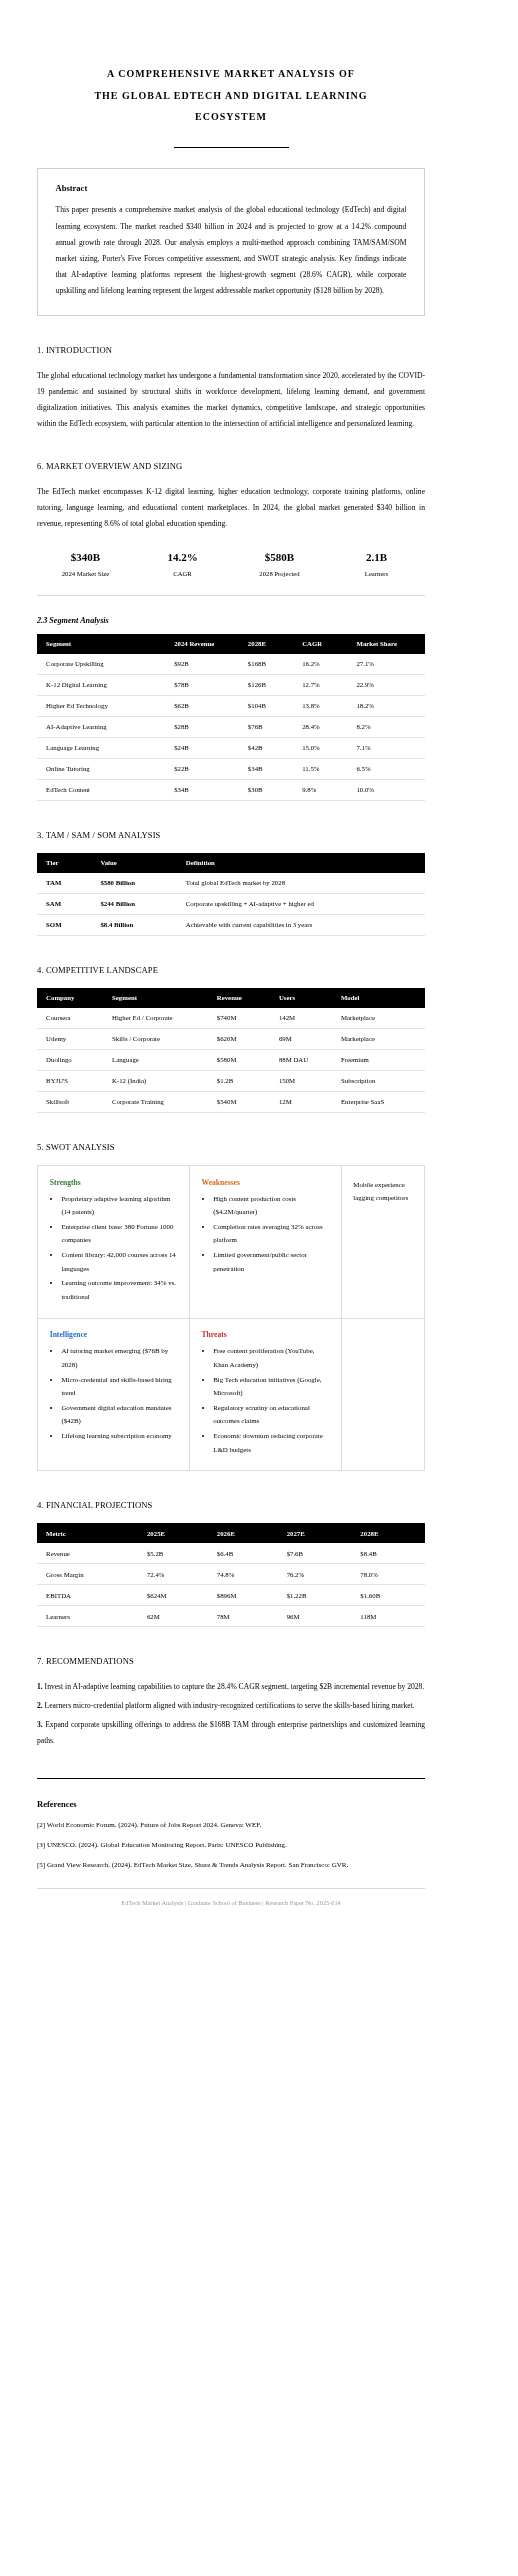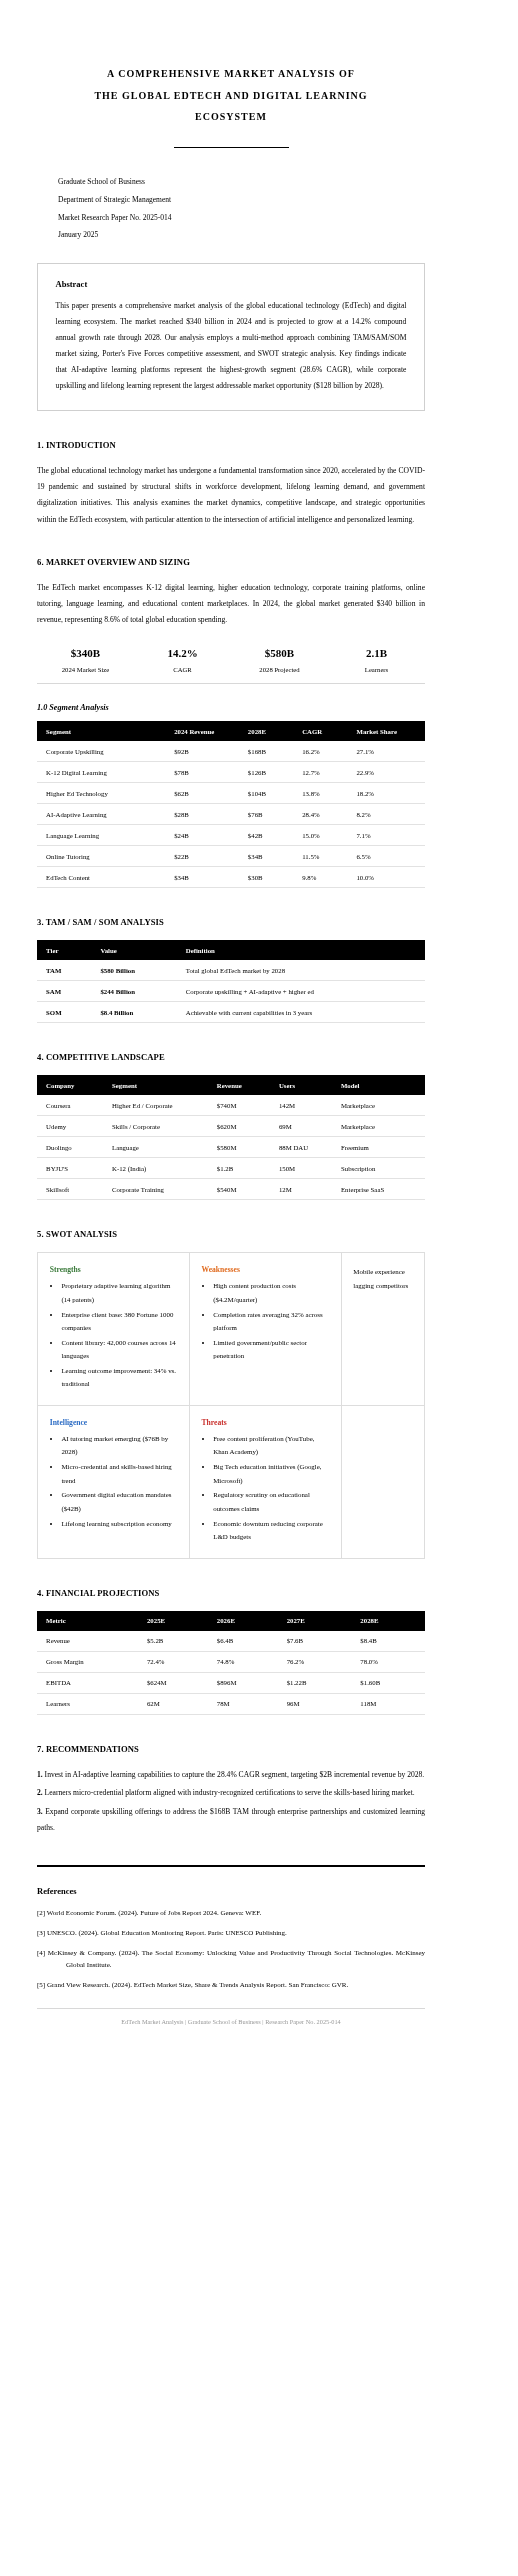--- a/index.html
+++ b/index.html
@@ -41,21 +41,21 @@
   .abstract-body {
     font-size:7.6px;
     line-height:2.12;
     text-align:justify;
     margin:0;
   }
 
   
   h2.sec {
     font-size:8.6px;
-    font-weight:bold;
+    font-weight:normal;
     margin:29px 0 13px 0;
     letter-spacing:0.1px;
   }
   h3.subsec {
     font-size:8.2px;
     font-weight:bold;
     font-style:italic;
     margin:19.6px 0 9.1px 0;
   }
   p.body {
@@ -63,21 +63,21 @@
     line-height:2.12;
     text-align:justify;
     margin:0 0 3.9px 0;
   }
 
   
   .kpi {
     display:flex;
     margin:17px 0 3px 0;
     border-bottom:0.7px solid #d8d8d8;
-    padding-bottom:6px;
+    padding-bottom:14px;
   }
   .kpi-cell { flex:1; text-align:center; }
   .kpi-val { font-size:11px; font-weight:bold; line-height:1.5; }
   .kpi-lab { font-size:6.7px; line-height:2.1; padding-top:1.3px; }
 
   
   table.data {
     width:100%;
     border-collapse:collapse;
     font-size:6.8px;
@@ -160,26 +160,20 @@
 
     <div class="title-block">
       <div class="doc-title">
         <div>A COMPREHENSIVE MARKET ANALYSIS OF</div>
         <div>THE GLOBAL EDTECH AND DIGITAL LEARNING</div>
         <div>ECOSYSTEM</div>
       </div>
       <div class="title-rule"></div>
     </div>
 
-    <div class="meta">
-      <div class="meta-line">Graduate School of Business</div>
-      <div class="meta-line">Department of Strategic Management</div>
-      <div class="meta-line">Market Research Paper No. 2025-014</div>
-      <div class="meta-line">January 2025</div>
-    </div>
 
     <div class="abstract-box">
       <div class="abstract-head">Abstract</div>
       <p class="abstract-body">This paper presents a comprehensive market analysis of the global educational technology (EdTech) and digital learning ecosystem. The market reached $340 billion in 2024 and is projected to grow at a 14.2% compound annual growth rate through 2028. Our analysis employs a multi-method approach combining TAM/SAM/SOM market sizing, Porter's Five Forces competitive assessment, and SWOT strategic analysis. Key findings indicate that AI-adaptive learning platforms represent the highest-growth segment (28.6% CAGR), while corporate upskilling and lifelong learning represent the largest addressable market opportunity ($128 billion by 2028).</p>
     </div>
 
     <h2 class="sec">1. INTRODUCTION</h2>
     <p class="body">The global educational technology market has undergone a fundamental transformation since 2020, accelerated by the COVID-19 pandemic and sustained by structural shifts in workforce development, lifelong learning demand, and government digitalization initiatives. This analysis examines the market dynamics, competitive landscape, and strategic opportunities within the EdTech ecosystem, with particular attention to the intersection of artificial intelligence and personalized learning.</p>
 
     <h2 class="sec">6. MARKET OVERVIEW AND SIZING</h2>
@@ -197,21 +191,21 @@
       <div class="kpi-cell">
         <div class="kpi-val">$580B</div>
         <div class="kpi-lab">2028 Projected</div>
       </div>
       <div class="kpi-cell">
         <div class="kpi-val">2.1B</div>
         <div class="kpi-lab">Learners</div>
       </div>
     </div>
 
-    <h3 class="subsec">1.0 Segment Analysis</h3>
+    <h3 class="subsec">2.3 Segment Analysis</h3>
 
     <table class="data">
       <thead>
         <tr>
           <th style="width:33%">Segment</th>
           <th style="width:19%">2024 Revenue</th>
           <th style="width:14%">2028E</th>
           <th style="width:14%">CAGR</th>
           <th style="width:20%">Market Share</th>
         </tr>
@@ -450,21 +444,20 @@
     </p>
     <p class="rec">
       <b>3.</b>
       <span>Expand corporate upskilling offerings to address the $168B TAM through enterprise partnerships and customized learning paths.</span>
     </p>
 
     <div class="ref-rule"></div>
     <div class="ref-head">References</div>
     <p class="ref-item">[2] World Economic Forum. (2024). Future of Jobs Report 2024. Geneva: WEF.</p>
     <p class="ref-item">[3] UNESCO. (2024). Global Education Monitoring Report. Paris: UNESCO Publishing.</p>
-    <p class="ref-item hang">[4] McKinsey &amp; Company. (2024). The Social Economy: Unlocking Value and Productivity Through Social Technologies. McKinsey Global Institute.</p>
     <p class="ref-item">[5] Grand View Research. (2024). EdTech Market Size, Share &amp; Trends Analysis Report. San Francisco: GVR.</p>
 
     <div class="foot-rule"></div>
     <div class="footer">EdTech Market Analysis | Graduate School of Business | Research Paper No. 2025-014</div>
 
   </div>
 </div>
 
 
 </body></html>

